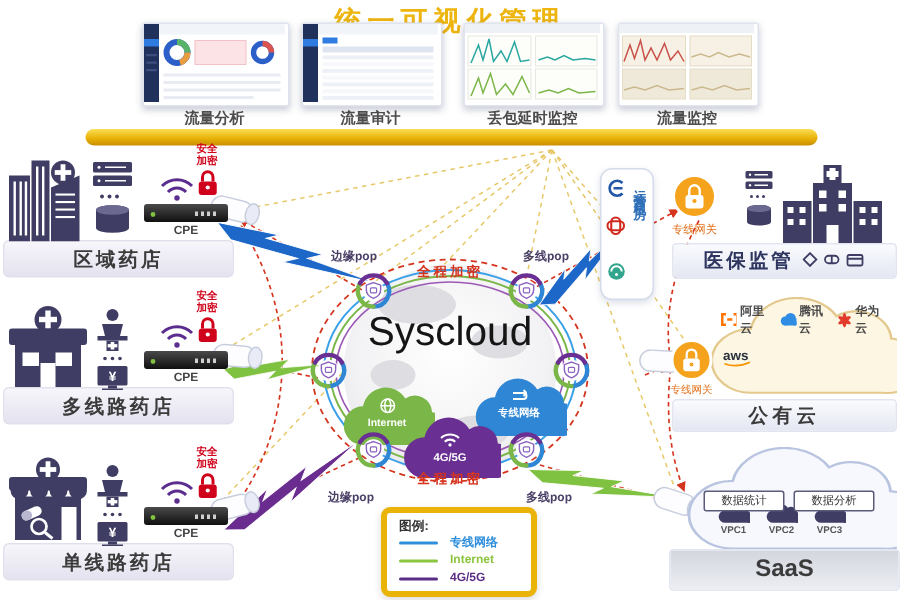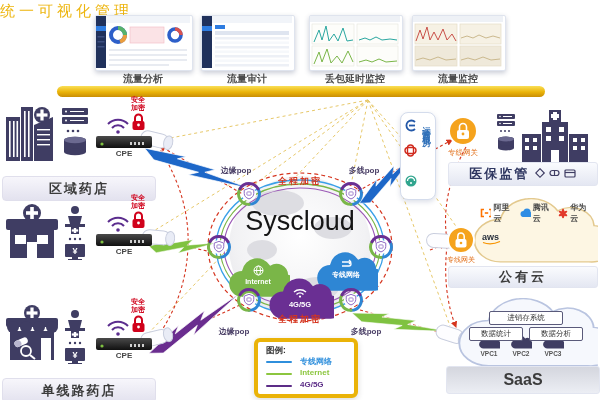--- a/index.html
+++ b/index.html
@@ -1,31 +1,31 @@
 <!DOCTYPE html>
 <html><head>
 <meta charset="utf-8">
 <style>
   html,body{margin:0;padding:0;background:#fff;}
   #stage{position:relative;width:600px;height:400px;background:#fff;overflow:hidden;
          font-family:"Liberation Sans",sans-serif;}
   .abs{position:absolute;}
   
-  #title{left:0;right:0;top:2px;font-size:15px;font-weight:normal;
+  #title{left:0;right:0;top:2px;text-align:center;font-size:18px;font-weight:bold;
          color:#edb50e;letter-spacing:4px;}
   .thumb{top:15px;height:54px;background:#fff;border:1px solid #dfe4ee;border-radius:2px;
          box-shadow:0 2px 5px rgba(40,50,90,.25);}
   .thumb-label{top:72px;text-align:center;font-size:10px;font-weight:bold;color:#4c4c4c;}
   #gold-bar{left:57px;top:86px;width:488px;height:11px;border-radius:6px;
             background:linear-gradient(180deg,#fadf56,#eab308 55%,#c98e04);}
   
   .site{width:162px;height:92px;}
   .platform{background:linear-gradient(180deg,#f7f6fb,#e3e2ef);border:1px solid #e0dfec;
             border-radius:4px;text-align:center;font-weight:bold;color:#3b3b3b;
-            font-size:13px;letter-spacing:2px;line-height:23px;margin-top:16px;}
+            font-size:13px;letter-spacing:2px;line-height:23px;}
   .site .platform{left:0;top:60px;width:152px;height:23px;}
   .secure{font-size:7px;font-weight:bold;color:#d0021b;width:16px;line-height:1.15;
           text-align:center;word-break:break-all;}
   .cpe{background:linear-gradient(180deg,#4a4a4a,#101010);border-radius:2px;}
   .cpe-label{font-size:8px;font-weight:bold;color:#444;text-align:center;}
   
   #brand{left:212px;width:176px;top:206px;text-align:center;font-size:27px;font-weight:normal;color:#151515;}
   #netname{left:202px;width:196px;top:237px;text-align:center;font-size:21px;font-weight:bold;
            color:#151515;letter-spacing:3px;}
   .enc{width:80px;text-align:center;font-size:9px;font-weight:bold;color:#d5351f;letter-spacing:2px;}
@@ -313,20 +313,21 @@
             <rect x="42" y="4" width="2" height="3"></rect>
             <rect x="46" y="4" width="2" height="3"></rect>
           </g>
           <circle cx="6" cy="6" r="1.6" fill="#7fc241"></circle>
         </svg>
     </div>
     <div class="abs cpe-label" style="left:94px;top:49px;width:56px">CPE</div>
   </div>
 
   <div class="abs site" style="left:2px;top:198px">
+    <div class="abs platform">多线路药店</div>
     <svg class="abs" style="left:2px;top:4px" width="56" height="56" fill="#3f3d63">
       <circle cx="28" cy="11" r="9"></circle>
         <rect x="26.2" y="5" width="3.6" height="12" fill="#fff"></rect>
         <rect x="22" y="9.2" width="12" height="3.6" fill="#fff"></rect>
       <rect x="2" y="17" width="52" height="11" rx="2"></rect>
       <rect x="6" y="28" width="44" height="28"></rect>
       <g fill="#fff">
           <rect x="11" y="33" width="11" height="9"></rect>
           <rect x="33" y="33" width="11" height="9"></rect>
           <rect x="23" y="40" width="10" height="16"></rect>
@@ -575,21 +576,20 @@
     </div>
     <div class="provider">
       <svg width="24" height="13">
         <text x="2" y="8" font-size="9" font-weight="bold" fill="#29313d">aws</text>
         <path d="M3,10.5 Q11,13.5 20,9.5" fill="none" stroke="#f79400" stroke-width="1.2"></path>
       </svg>
     </div>
   </div>
   <div class="abs plat-right" id="pubcloud-plat">公有云</div>
 
-  <div class="abs saas-box" style="left:489px;top:311px;width:72px;height:12px">进销存系统</div>
   <div class="abs saas-box" style="left:469px;top:327px;width:52px;height:12px">数据统计</div>
   <div class="abs saas-box" style="left:529px;top:327px;width:52px;height:12px">数据分析</div>
   <div class="abs vpc-label" style="left:477px;top:350px">VPC1</div>
   <div class="abs vpc-label" style="left:509px;top:350px">VPC2</div>
   <div class="abs vpc-label" style="left:541px;top:350px">VPC3</div>
   <div class="abs plat-right" id="saas-plat">SaaS</div>
 
   <div class="abs" id="legend">
     <div class="lg-title">图例:</div>
     <div class="lg-line lg-blue" style="top:19px"></div>

